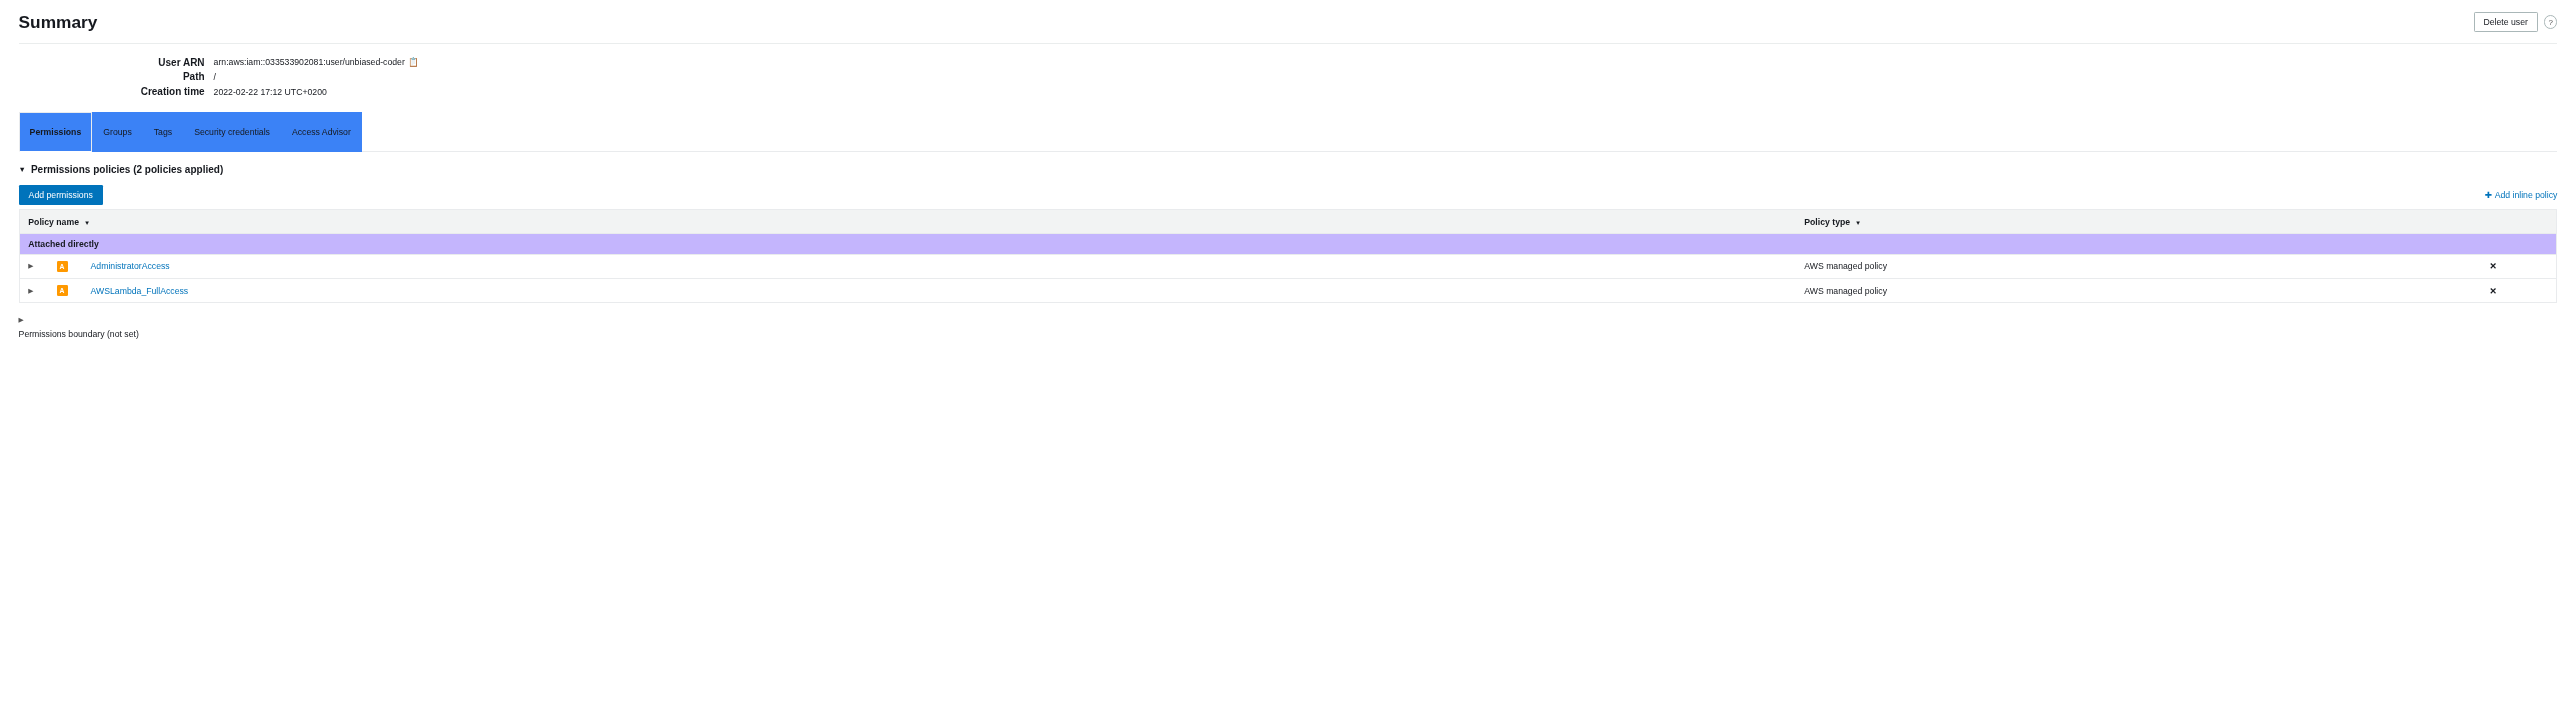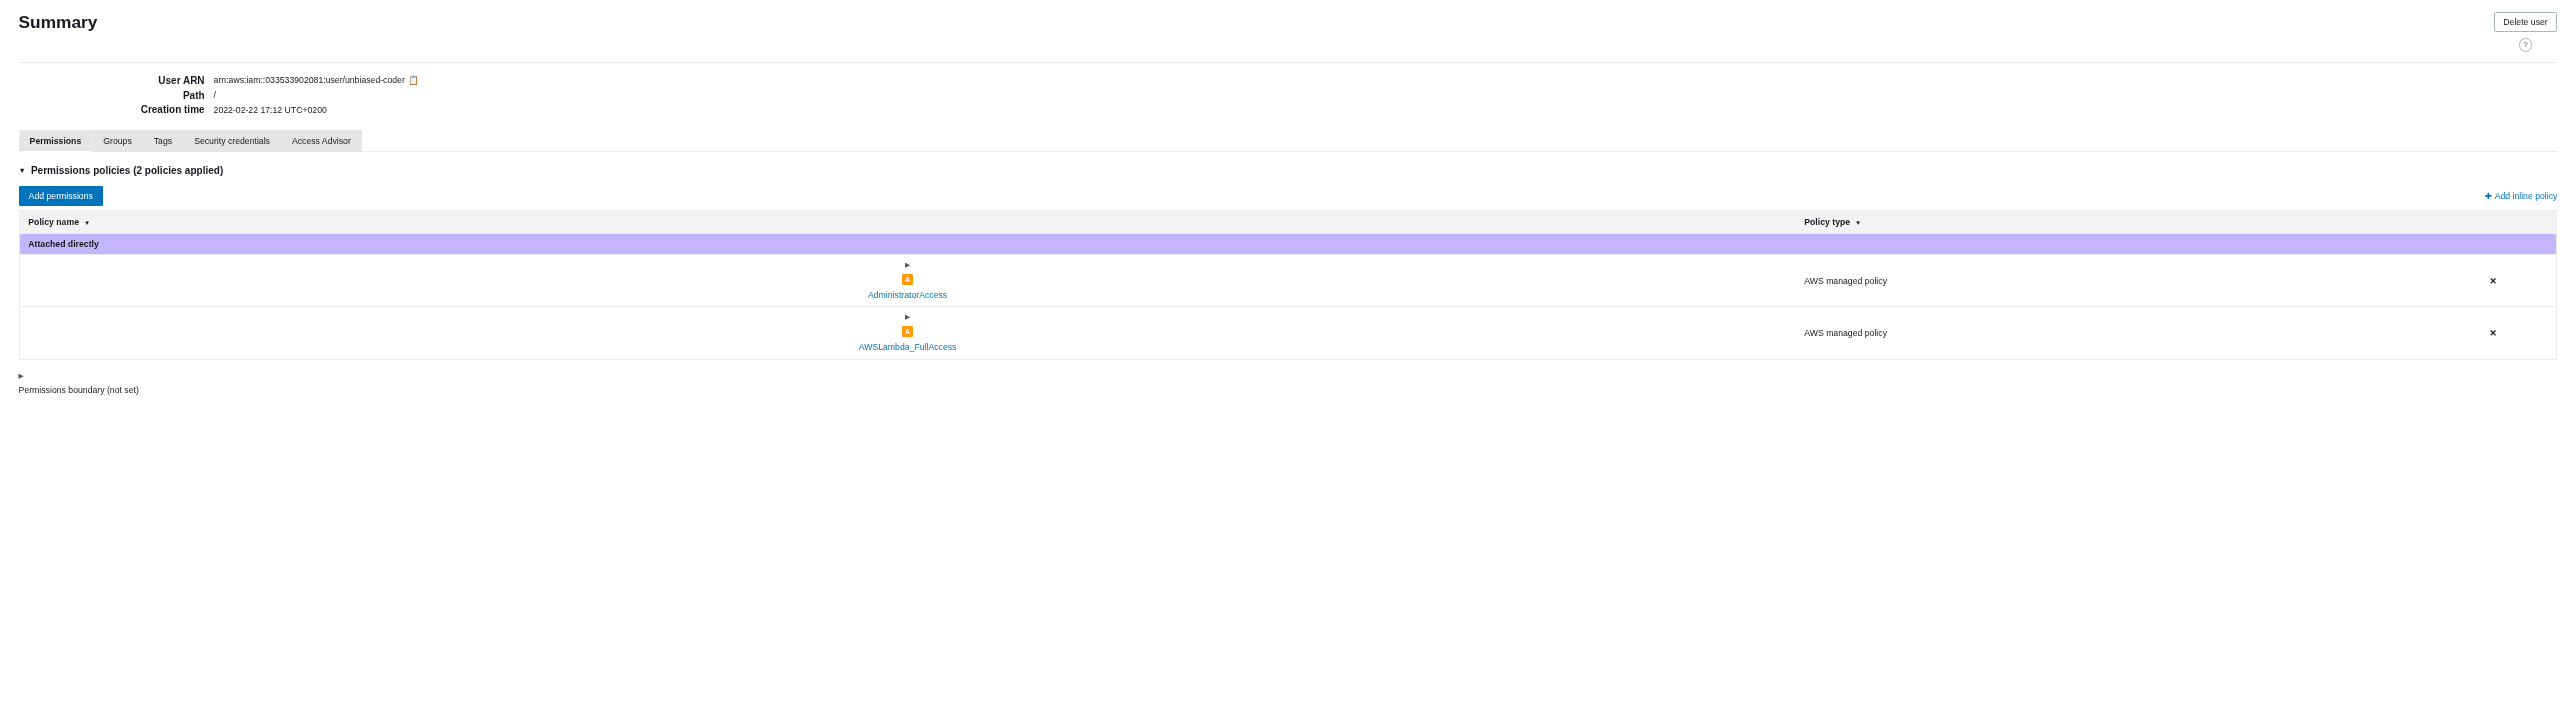--- a/index.html
+++ b/index.html
@@ -22,21 +22,20 @@
     }
     .page-title {
       font-size: 17.3px;
       font-weight: 700;
       color: #16191f;
     }
     .header-actions {
       display: flex;
       align-items: center;
       gap: 6.2px;
-      flex-direction: column;
     }
     .btn-delete-user {
       background: #fff;
       border: 0.6px solid #aab7b8;
       border-radius: 1.2px;
       padding: 3.7px 8.7px;
       font-size: 8.7px;
       cursor: pointer;
       color: #16191f;
     }
@@ -82,28 +81,28 @@
       color: #555;
       font-size: 8.7px;
     }
     
     .tabs-container {
       border-bottom: 1.2px solid #e9ebed;
       display: flex;
       margin-bottom: 12.4px;
     }
     .tab {
-      padding: 5px 10px;
+      padding: 14px 10px;
       cursor: pointer;
       font-size: 8.7px;
       color: #16191f;
       border: 0.6px solid transparent;
       border-bottom: none;
       margin-bottom: -1.2px;
-      background: #e5e5e5;
+      background: #3b82f6;
       position: relative;
     }
     .tab.active {
       border: 0.6px solid #e9ebed;
       border-bottom: 1.2px solid #fff;
       font-weight: 700;
       color: #16191f;
     }
     
     .section-header {
@@ -174,22 +173,21 @@
       font-weight: 700;
       background: #c4b5fd;
       padding: 5px 8.7px;
     }
     .policy-row td {
       background: #fff;
     }
     .policy-name-cell {
       display: flex;
       align-items: center;
-      gap: 5px;
-      flex-direction: column;
+      gap: 23px;
     }
     .expand-arrow {
       font-size: 6.8px;
       color: #555;
       cursor: pointer;
     }
     .policy-icon {
       width: 11px;
       height: 11px;
       background: #f90;

